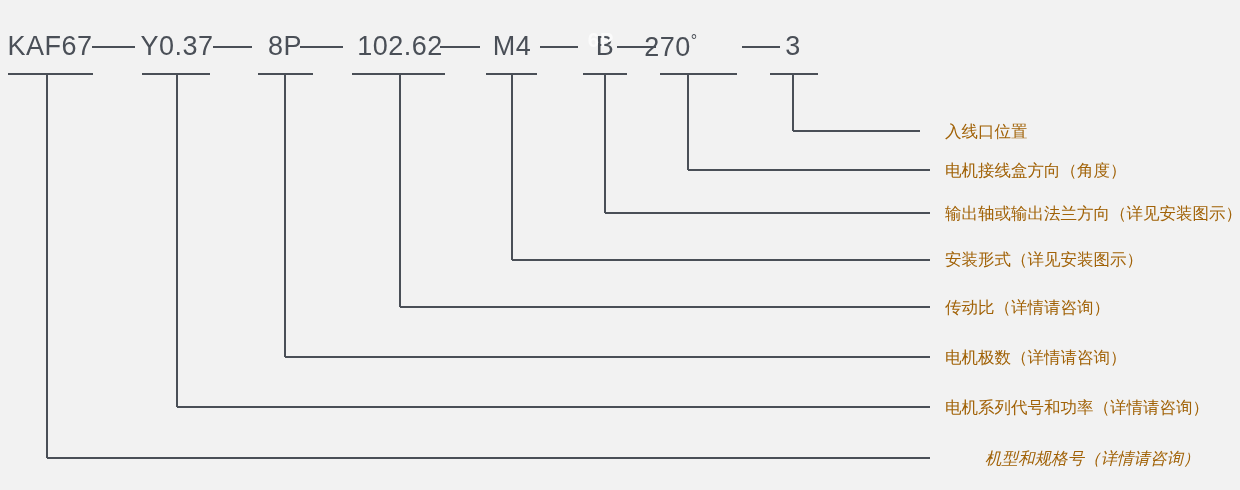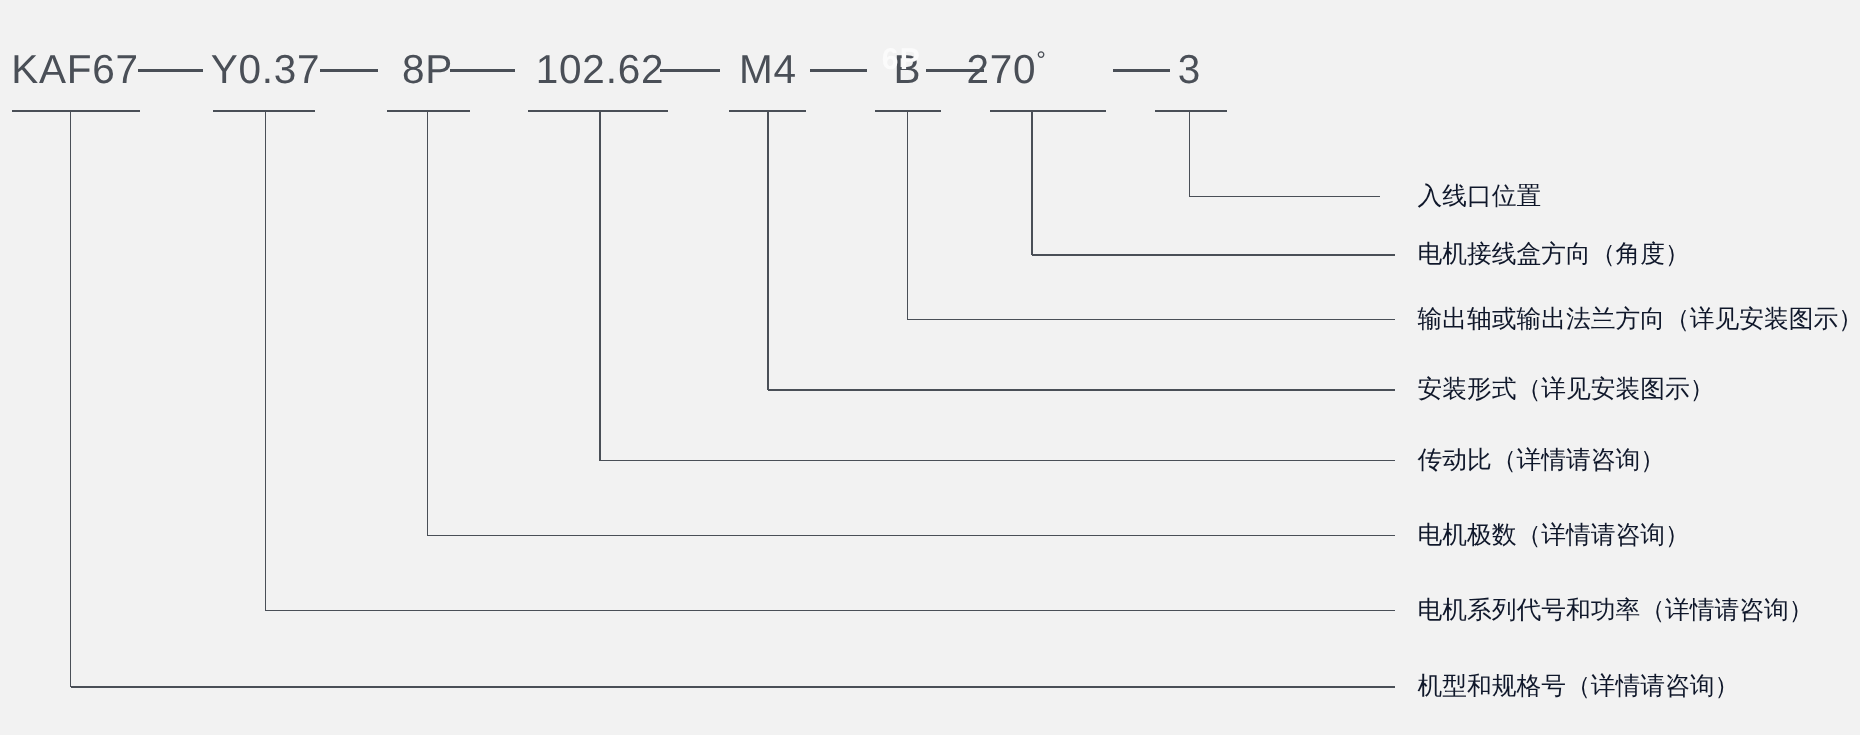--- a/index.html
+++ b/index.html
@@ -32,21 +32,21 @@
     letter-spacing:1px;
     white-space:nowrap;
     transform:translateX(-50%);
     line-height:1;
     user-select:none;
     margin-left:36px;
   }
 
   .desc{
     position:absolute;
-    color:#0f172a;
+    color:#a16207;
     font-size:16.5px;
     white-space:nowrap;
     line-height:1;
     transform:translateY(-50%);
   }
 </style>
 </head>
 <body>
 
 <div id="stage">
@@ -78,21 +78,21 @@
       <line x1="605" y1="213" x2="930" y2="213" stroke="#4a4f57" stroke-width="1.3" shape-rendering="crispEdges"></line>
       <line x1="660" y1="74" x2="737" y2="74" stroke="#4a4f57" stroke-width="1.3" shape-rendering="crispEdges"></line>
       <line x1="688" y1="74" x2="688" y2="170" stroke="#4a4f57" stroke-width="1.3" shape-rendering="crispEdges"></line>
       <line x1="688" y1="170" x2="930" y2="170" stroke="#4a4f57" stroke-width="1.3" shape-rendering="crispEdges"></line>
       <line x1="770" y1="74" x2="818" y2="74" stroke="#4a4f57" stroke-width="1.3" shape-rendering="crispEdges"></line>
       <line x1="793" y1="74" x2="793" y2="131" stroke="#4a4f57" stroke-width="1.3" shape-rendering="crispEdges"></line>
       <line x1="793" y1="131" x2="920" y2="131" stroke="#4a4f57" stroke-width="1.3" shape-rendering="crispEdges"></line>
     </svg>
   <div id="overlay">
       <div class="code-label" style="left: 50px; top: 33px;">KAF67</div>
-      <div class="desc" style="left: 945px; top: 458px;">机型和规格号（详情请咨询）</div>
+      <div class="desc" style="left: 985px; top: 458px; font-style: italic;">机型和规格号（详情请咨询）</div>
       <div class="code-label" style="left: 177px; top: 33px;">Y0.37</div>
       <div class="desc" style="left: 945px; top: 407px;">电机系列代号和功率（详情请咨询）</div>
       <div class="code-label" style="left: 285px; top: 33px; text-align: right;">8P</div>
       <div class="desc" style="left: 945px; top: 357px;">电机极数（详情请咨询）</div>
       <div class="code-label" style="left: 400px; top: 33px;">102.62</div>
       <div class="desc" style="left: 945px; top: 307px;">传动比（详情请咨询）</div>
       <div class="code-label" style="left: 512px; top: 33px; text-align: right;">M4</div>
       <div class="desc" style="left: 945px; top: 260px; font-family: Liberation Serif, serif;">安装形式（详见安装图示）</div>
       <div class="code-label" style="left: 605px; top: 33px;">B</div>
       <div class="desc" style="left: 945px; top: 213px;">输出轴或输出法兰方向（详见安装图示）</div>

